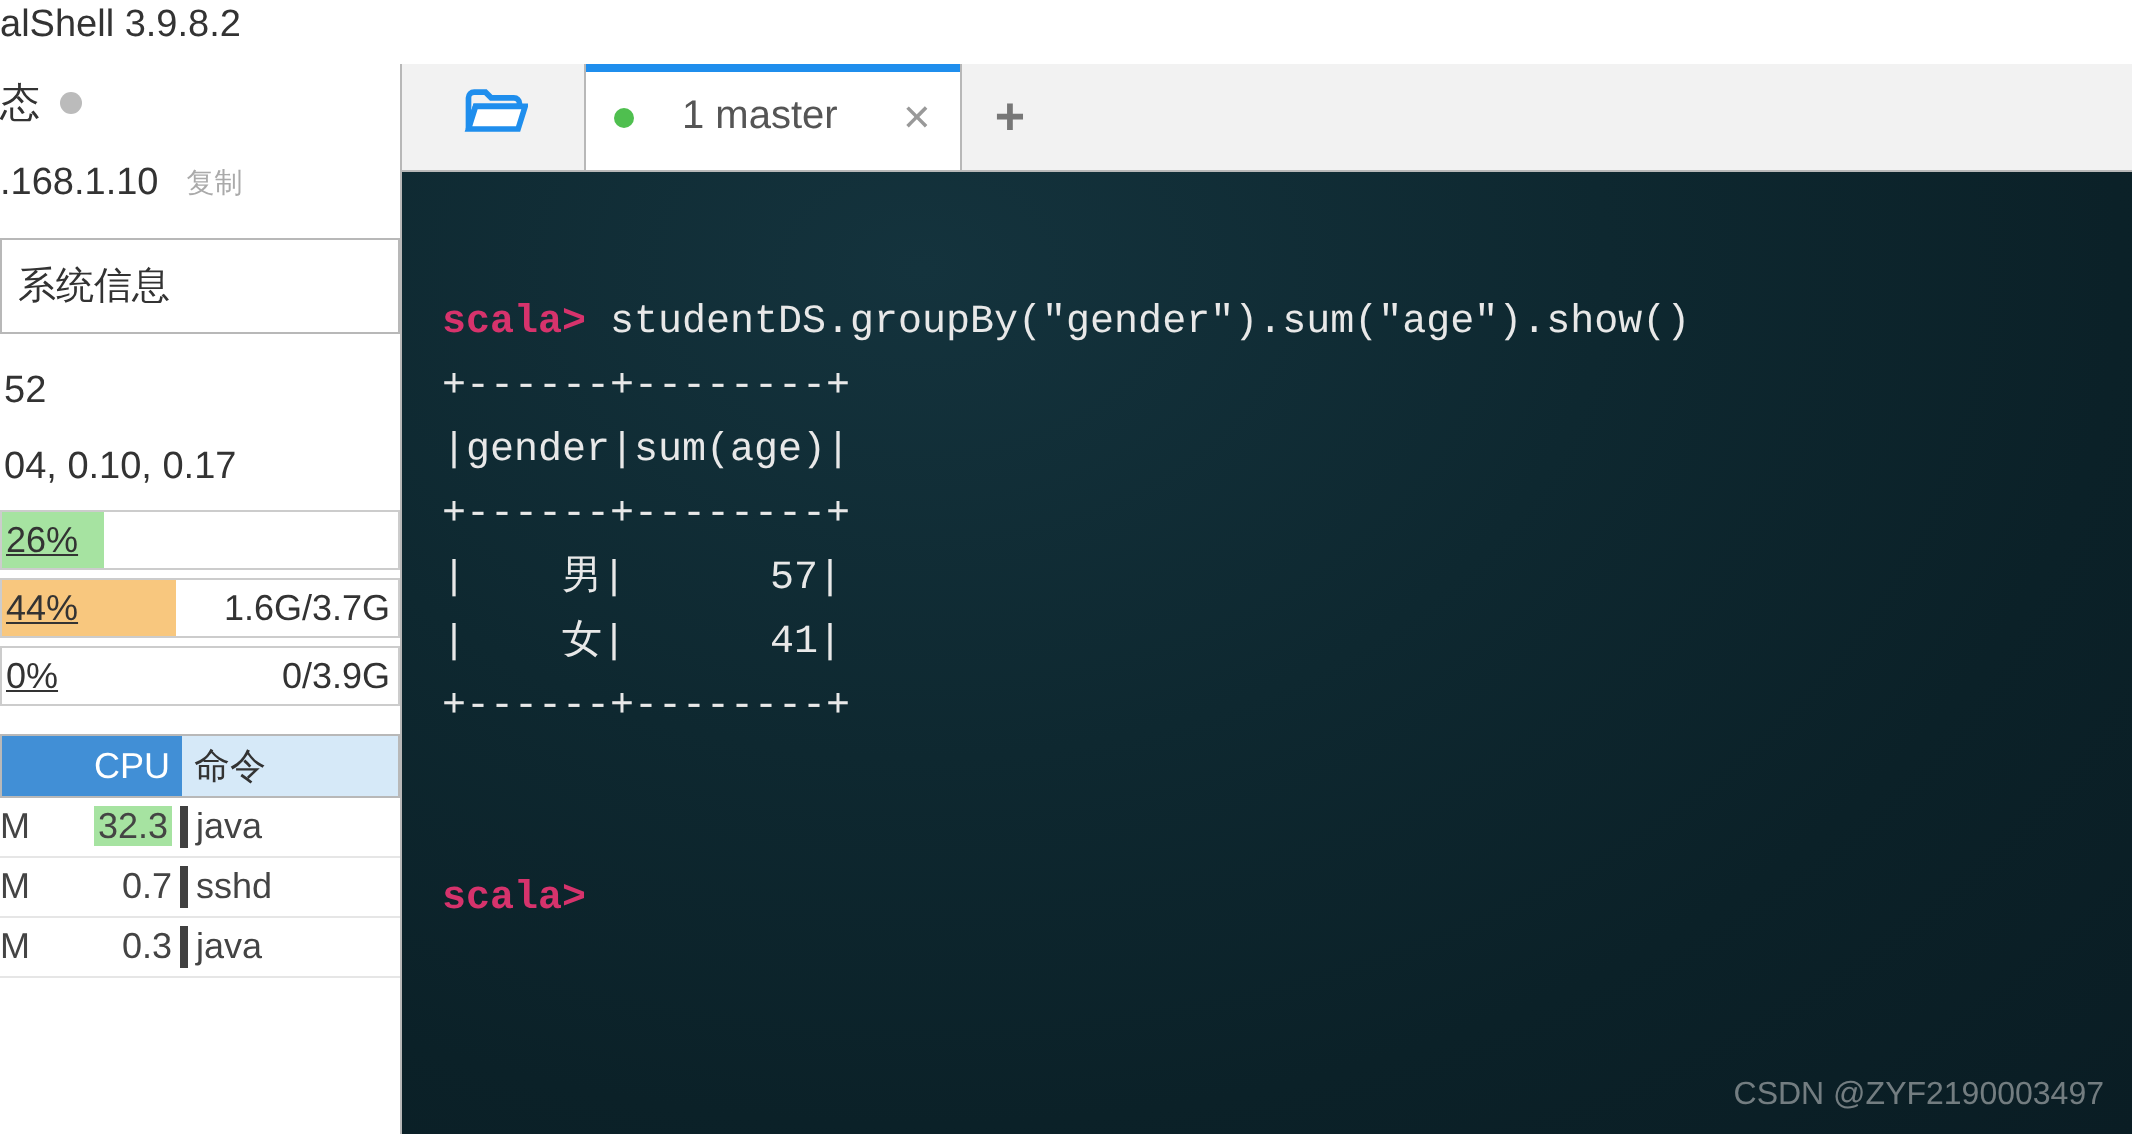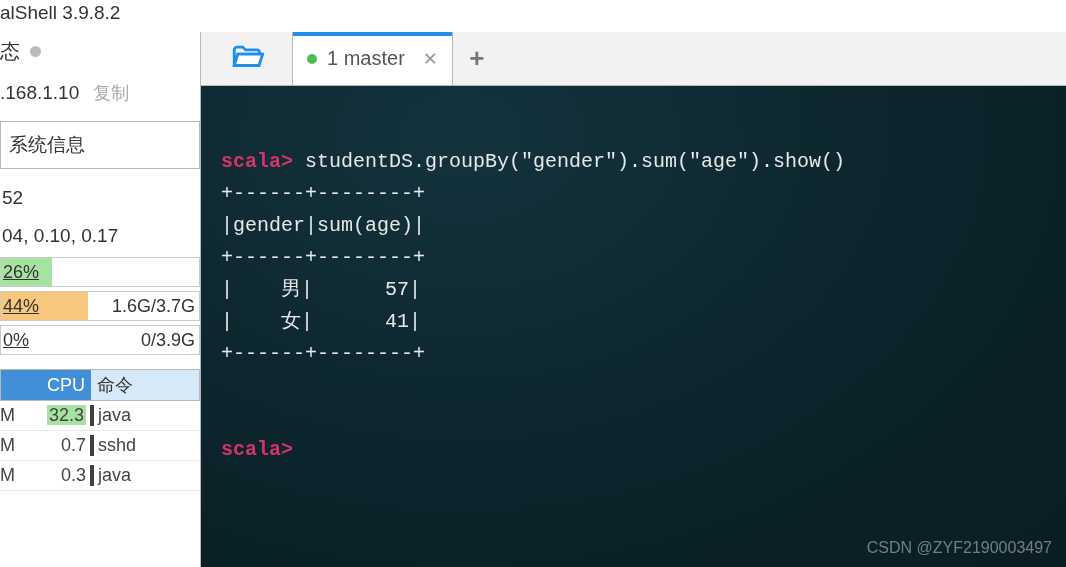--- a/index.html
+++ b/index.html
@@ -44,21 +44,21 @@
   border-radius: 50%;
   background: #bbb;
 }
 .ip-row {
   display: flex;
   align-items: center;
   gap: 14px;
   padding: 6px 0;
   font-size: 19px;
 }
-.copy-text { color: #aaa; font-size: 18px; }
+.copy-text { color: #aaa; font-size: 14px; }
 .sysinfo-box {
   border: 1px solid #b8b8b8;
   padding: 10px 8px;
   margin: 10px 0;
   font-size: 19px;
 }
 .metric-row {
   padding: 8px 2px;
   font-size: 19px;
   display: flex;
@@ -159,21 +159,21 @@
   width: 92px;
   display: flex;
   align-items: center;
   justify-content: center;
   border-right: 1px solid #b8b8b8;
 }
 .folder-icon svg { width: 34px; height: 34px; }
 .tab {
   display: flex;
   align-items: center;
-  gap: 10px;
+  gap: 24px;
   padding: 0 14px;
   border-right: 1px solid #b8b8b8;
   background: #fff;
   position: relative;
   font-size: 20px;
   color: #555;
 }
 .tab.active::before {
   content: "";
   position: absolute;

